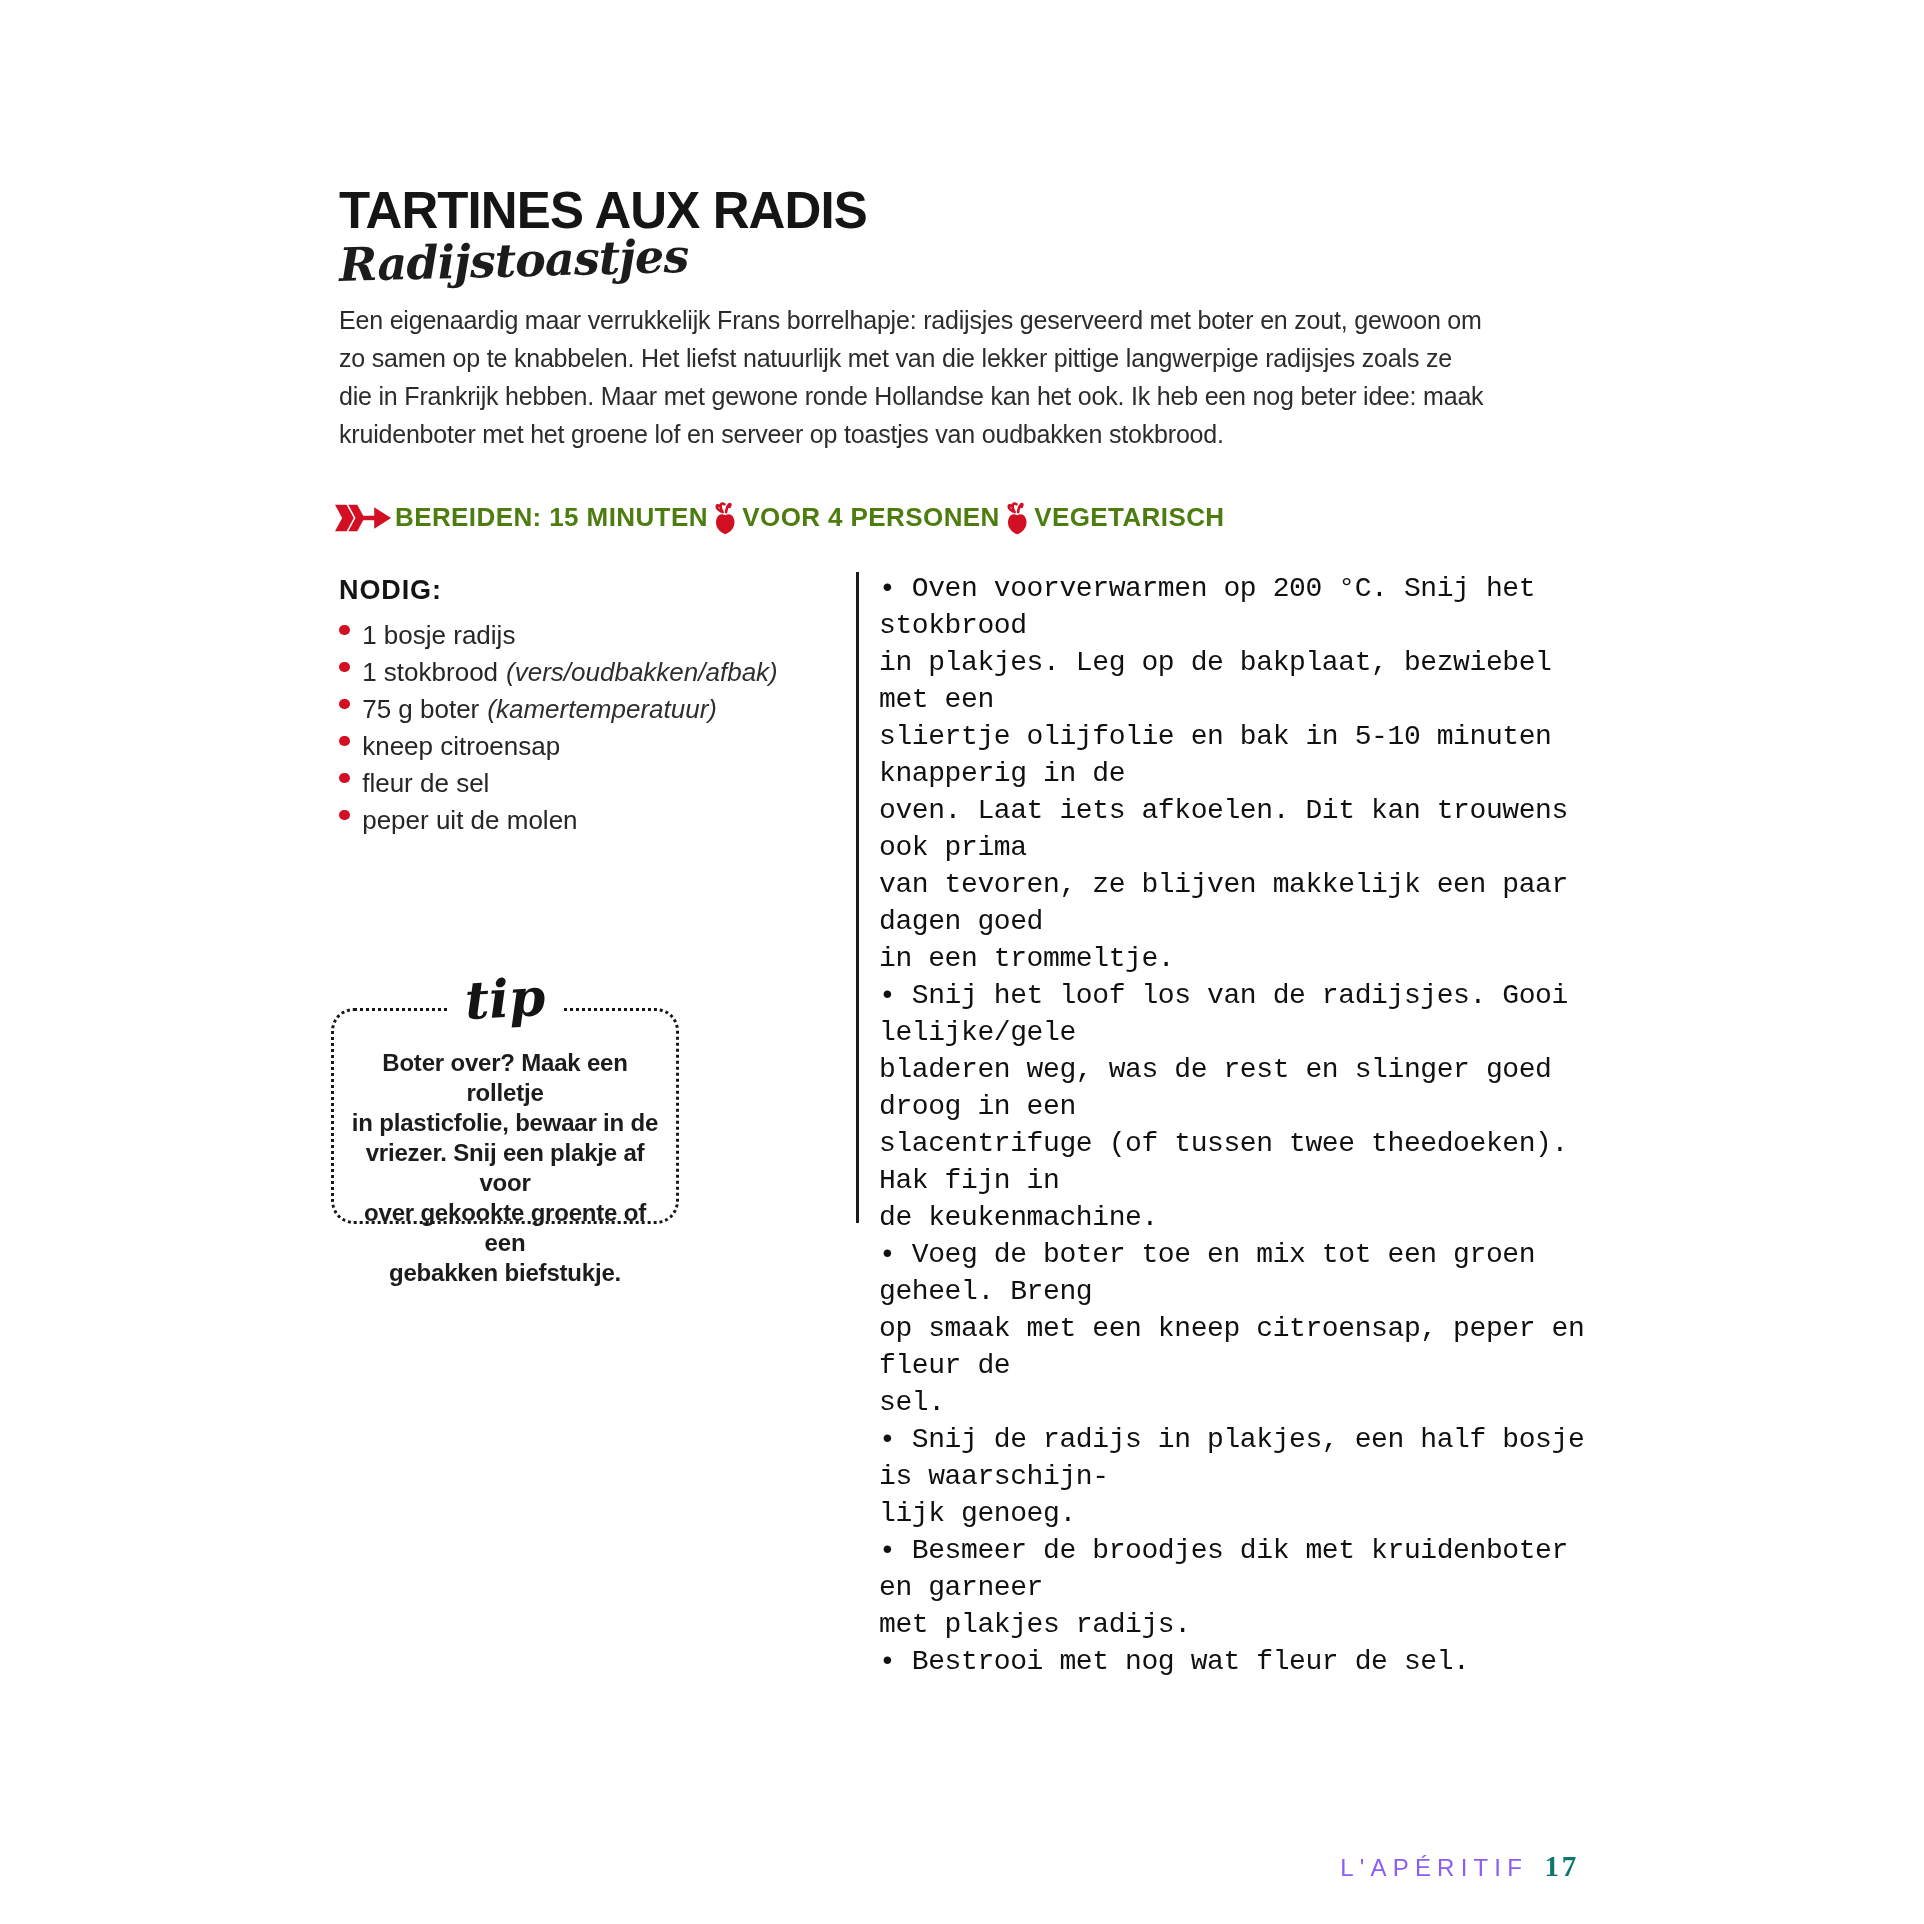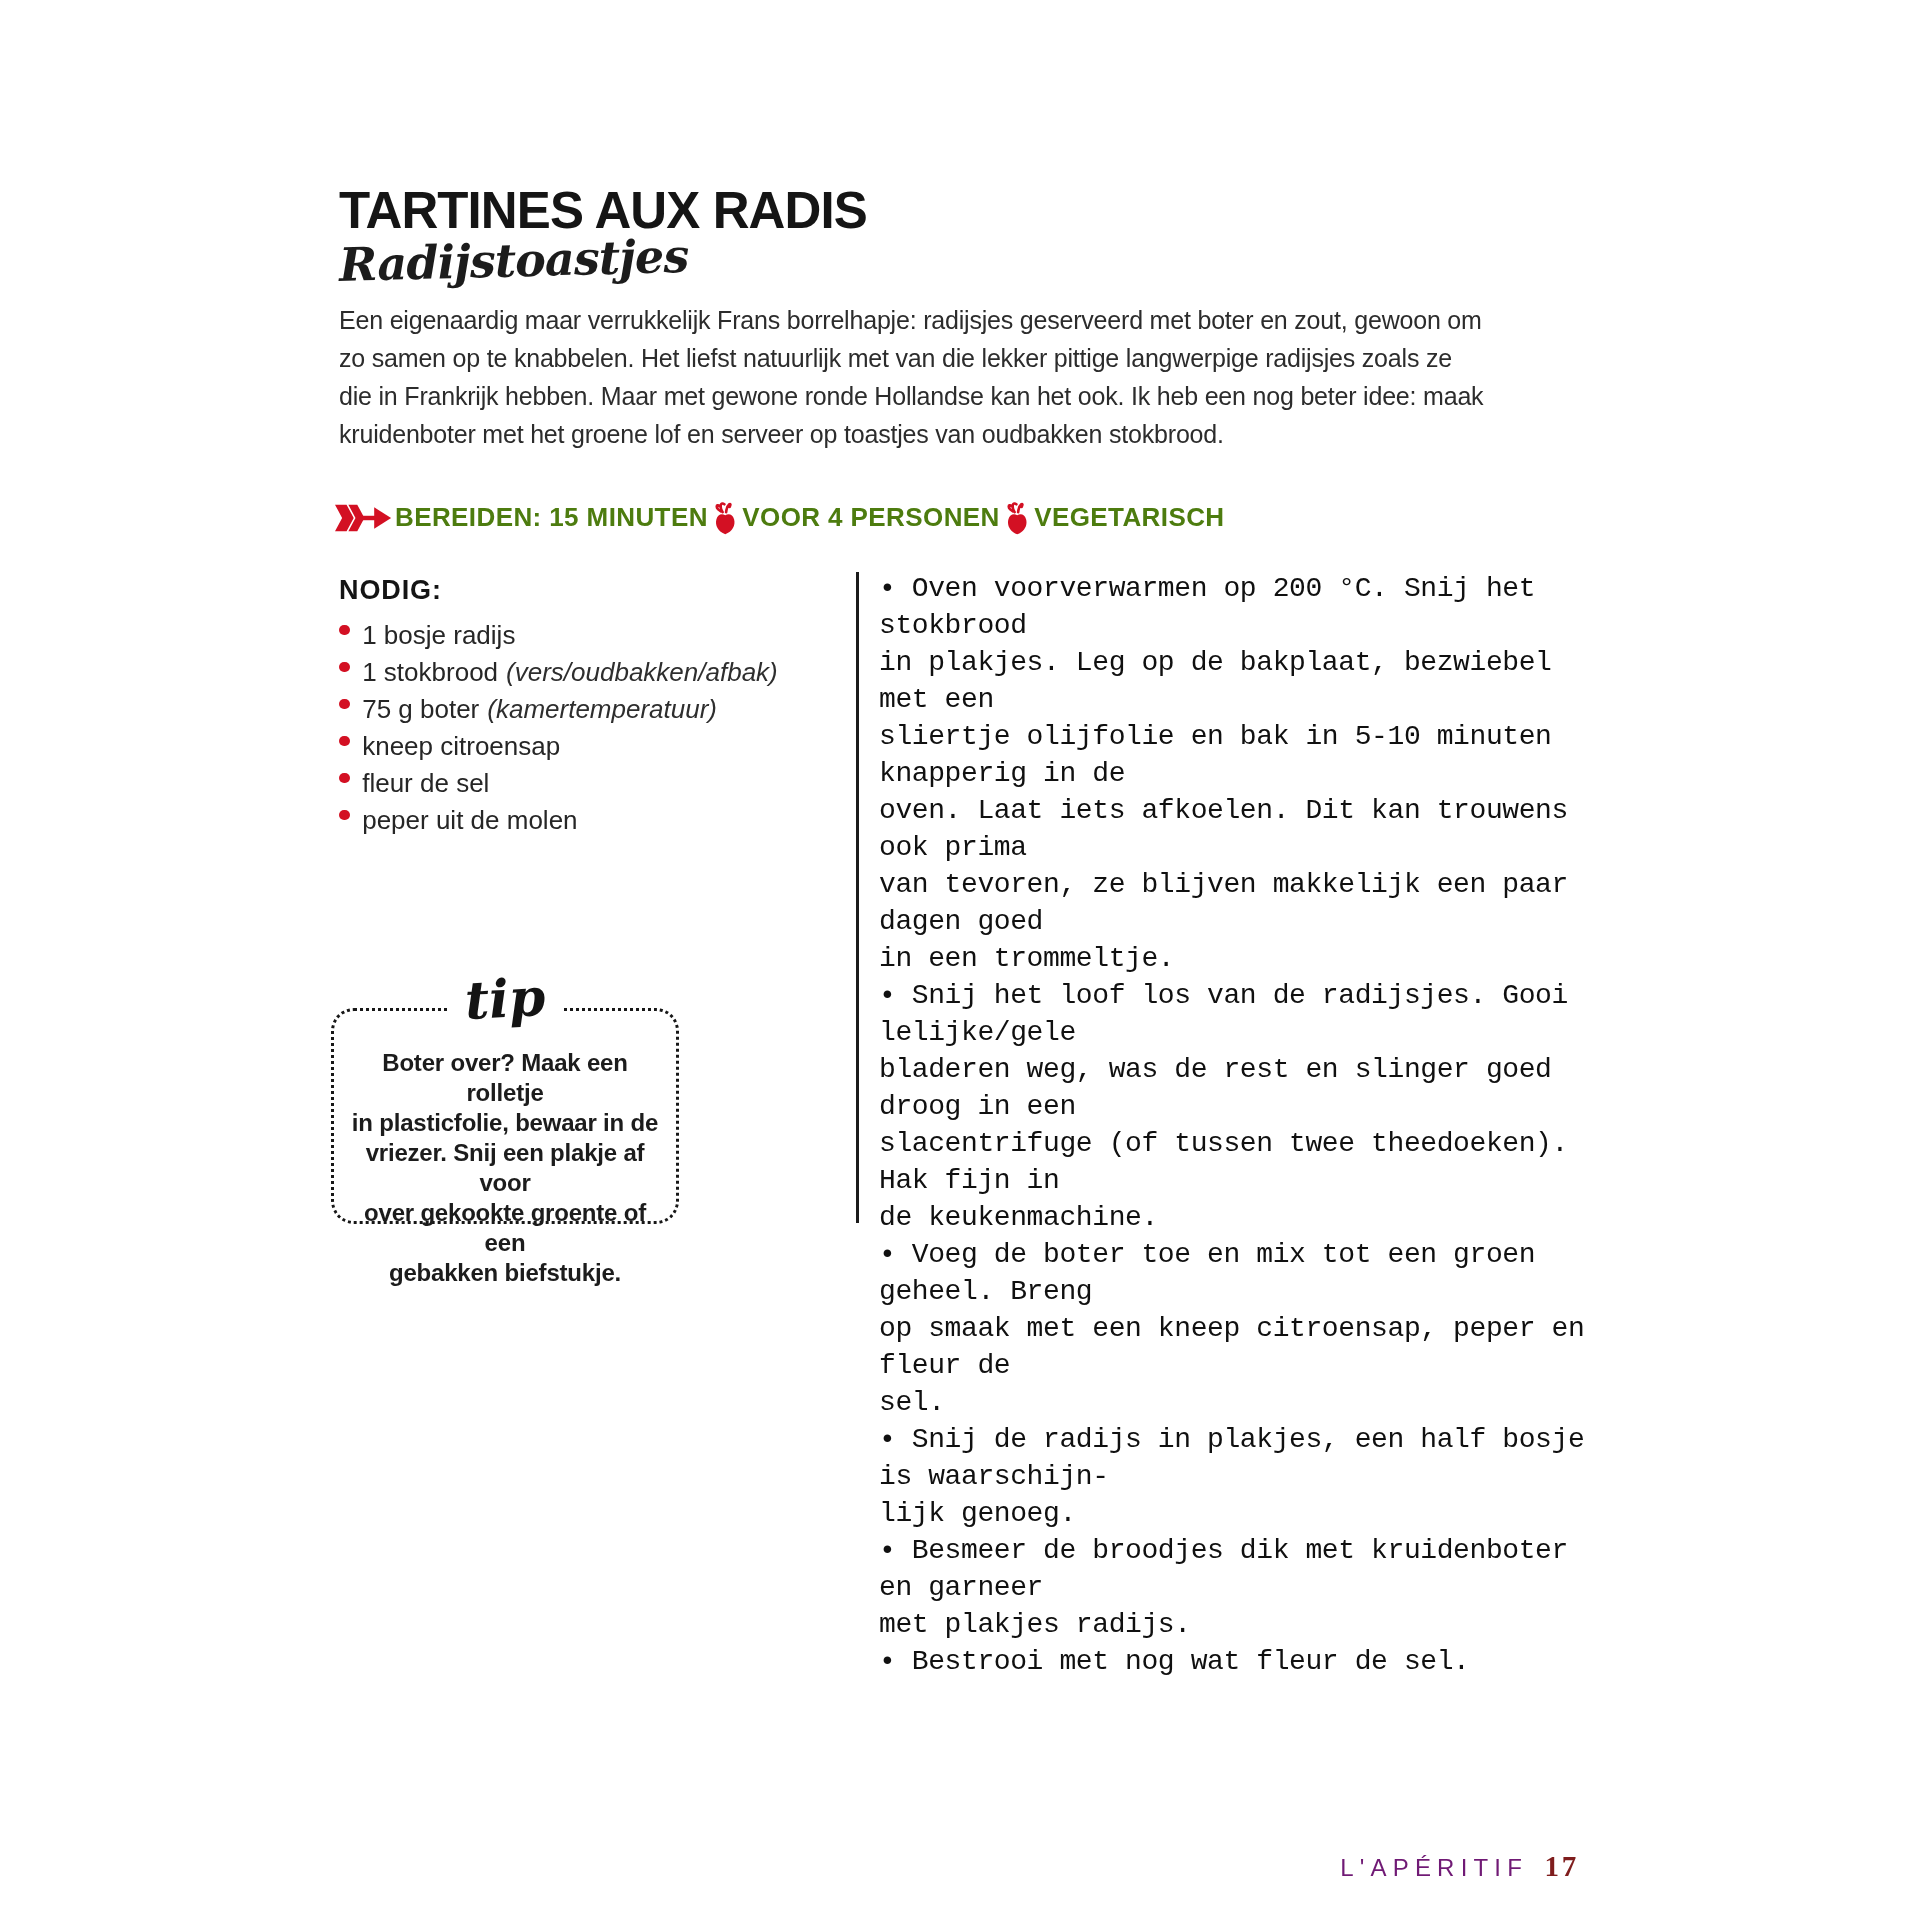--- a/index.html
+++ b/index.html
@@ -103,25 +103,25 @@
     color: #1c1c1c; letter-spacing: -0.2px;
     padding: 0 16px;
   }
 
   
   .footer {
     position: absolute; left: 0; top: 1850px; width: 1579px;
     text-align: right;
   }
   .footer-section {
-    font-size: 24px; letter-spacing: 6.2px; color: #701a75;
+    font-size: 24px; letter-spacing: 6.2px; color: #8b5cf6;
   }
   .footer-page {
     font-family: "Liberation Serif", serif; font-weight: bold;
-    font-size: 29px; color: #7f1d1d; margin-left: 12.5px; letter-spacing: 2.7px;
+    font-size: 29px; color: #0f766e; margin-left: 12.5px; letter-spacing: 2.7px;
   }
 </style>
 </head>
 <body>
 
 <div class="page">
 
   <div class="header">
     <div class="title">TARTINES AUX RADIS</div>
     <div class="subtitle">Radijstoastjes</div>

